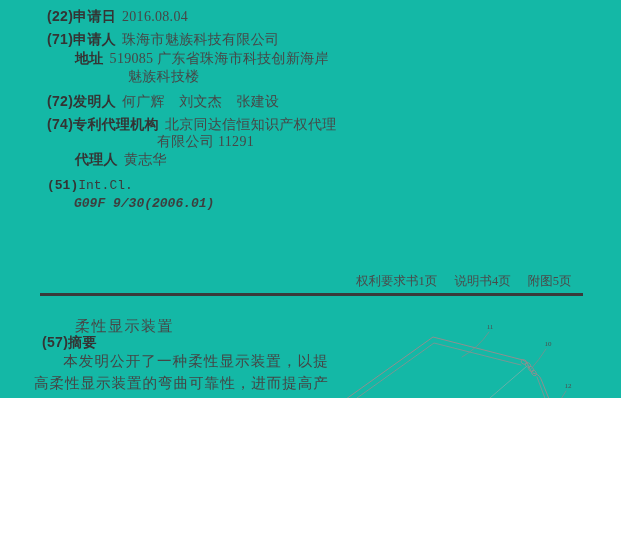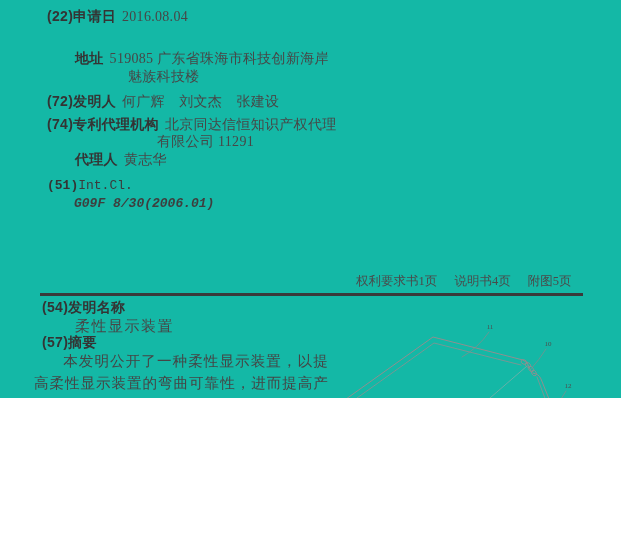--- a/index.html
+++ b/index.html
@@ -37,20 +37,23 @@
 </style>
 </head>
 <body>
 
 <div class="page">
 
   <div class="line" style="top:8px;left:47px;">
     <span class="fnum">(22)</span><span class="flabel">申请日</span><span class="fvalue">2016.08.04</span>
   </div>
 
+  <div class="line" style="top:31px;left:47px;">
+    <span class="fnum">(71)</span><span class="flabel">申请人</span><span class="fvalue">珠海市魅族科技有限公司</span>
+  </div>
   <div class="line" style="top:50px;left:75px;">
     <span class="flabel">地址</span><span class="fvalue">519085 广东省珠海市科技创新海岸</span>
   </div>
   <div class="line" style="top:68px;left:128px;">
     <span class="fvalue">魅族科技楼</span>
   </div>
 
   <div class="line" style="top:93px;left:47px;">
     <span class="fnum">(72)</span><span class="flabel">发明人</span><span class="fvalue">何广辉　刘文杰　张建设</span>
   </div>
@@ -62,34 +65,31 @@
     <span class="fvalue">有限公司 11291</span>
   </div>
   <div class="line" style="top:151px;left:75px;">
     <span class="flabel">代理人</span><span class="fvalue">黄志华</span>
   </div>
 
   <div class="line mono" style="top:178px;left:47px;">
     <span class="fnum mono">(51)</span><span>Int.Cl.</span>
   </div>
   <div class="line mono italic-code" style="top:196px;left:74px;">
-    <span>G09F 8/30(2006.01)</span>
+    <span>G09F 9/30(2006.01)</span>
   </div>
 
   <div class="pages-info">
     <span>权利要求书1页</span>
     <span>说明书4页</span>
     <span>附图5页</span>
   </div>
 
   <div class="divider"></div>
 
-  <div class="line" style="top:299px;left:42px;">
-    <span class="fnum">(54)</span><span class="flabel">发明名称</span>
-  </div>
   <div class="line" style="top:317px;left:75px;font-size:15px;letter-spacing:1.5px;">
     <span class="fvalue">柔性显示装置</span>
   </div>
 
   <div class="line" style="top:334px;left:42px;">
     <span class="fnum">(57)</span><span class="flabel">摘要</span>
   </div>
   <div class="abstract">本发明公开了一种柔性显示装置，以提高柔性显示装置的弯曲可靠性，进而提高产品品质。柔性显示装置包括：柔性屏，包括弯曲部和位于弯曲部两侧的第一平面部和第二平面部；第一支撑壳体和第二支撑壳体，分别与第一平面部和第二平面部的背侧连接；弯曲支撑结构，位于弯曲部的背侧并与第一支撑壳体和第二支撑壳体连接，包括呈链状连接的多节支撑节板，每节支撑节板沿弯曲部的弯曲轴向延伸。</div>
   <div class="fade-bottom"></div>
 

